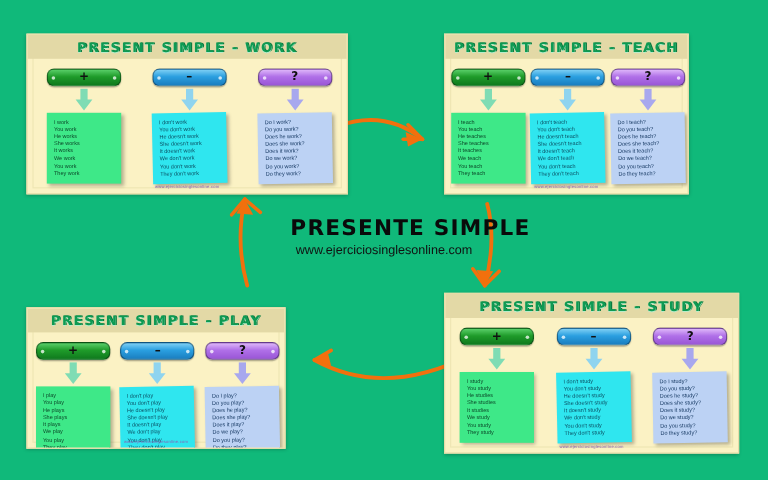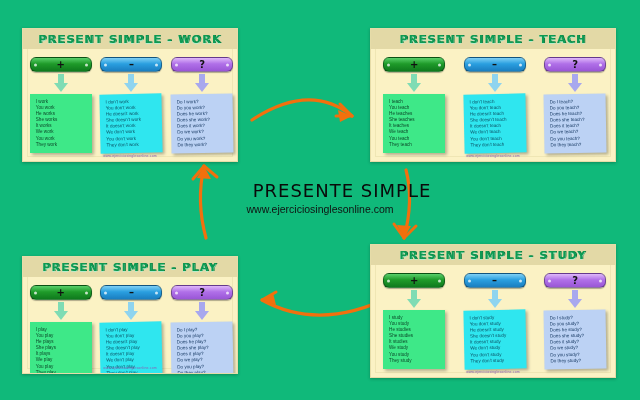--- a/index.html
+++ b/index.html
@@ -13,22 +13,22 @@
 
   
   .card{
     position:absolute;
     background:#fbf2c4;
     box-sizing:border-box;
     border:1px solid #e6dca8;
     box-shadow:0 1px 3px rgba(0,0,0,.25);
     overflow:hidden;
   }
-  .card.tl{left:22px;  top:28px;  width:216px;height:134px;}
-  .card.tr{left:370px; top:28px;  width:246px;height:134px;}
+  .card.tl{left:22px;  top:28px;  width:268px;height:134px;}
+  .card.tr{left:370px; top:28px;  width:204px;height:134px;}
   .card.bl{left:22px;  top:256px; width:216px;height:118px;}
   .card.br{left:370px; top:244px; width:246px;height:134px;}
 
   .card-inner{position:absolute;inset:4px;border:1px solid #efe6b4;}
 
   .title-band{
     position:absolute;left:0;right:0;top:0;height:20px;
     background:#e3d9a6;
     display:flex;align-items:center;justify-content:center;
   }
@@ -112,21 +112,21 @@
     font-size:3.4px;color:#8a5fb5;letter-spacing:.2px;
     font-family:"Liberation Sans", sans-serif;
   }
 
   
   #centre{
     position:absolute;left:0;right:0;top:181px;text-align:center;
   }
   #centre .big{
     font-family:"DejaVu Sans", sans-serif;
-    font-weight:normal;font-size:18px;letter-spacing:1px;color:#0a0a0a;
+    font-weight:bold;font-size:18px;letter-spacing:1px;color:#0a0a0a;
     line-height:20px;
     margin-left:44px;
   }
   #centre .url{
     font-family:"Liberation Sans", sans-serif;
     font-size:10.5px;color:#111;margin-top:2px;
   }
 
   
   #links{position:absolute;inset:0;pointer-events:none;}

